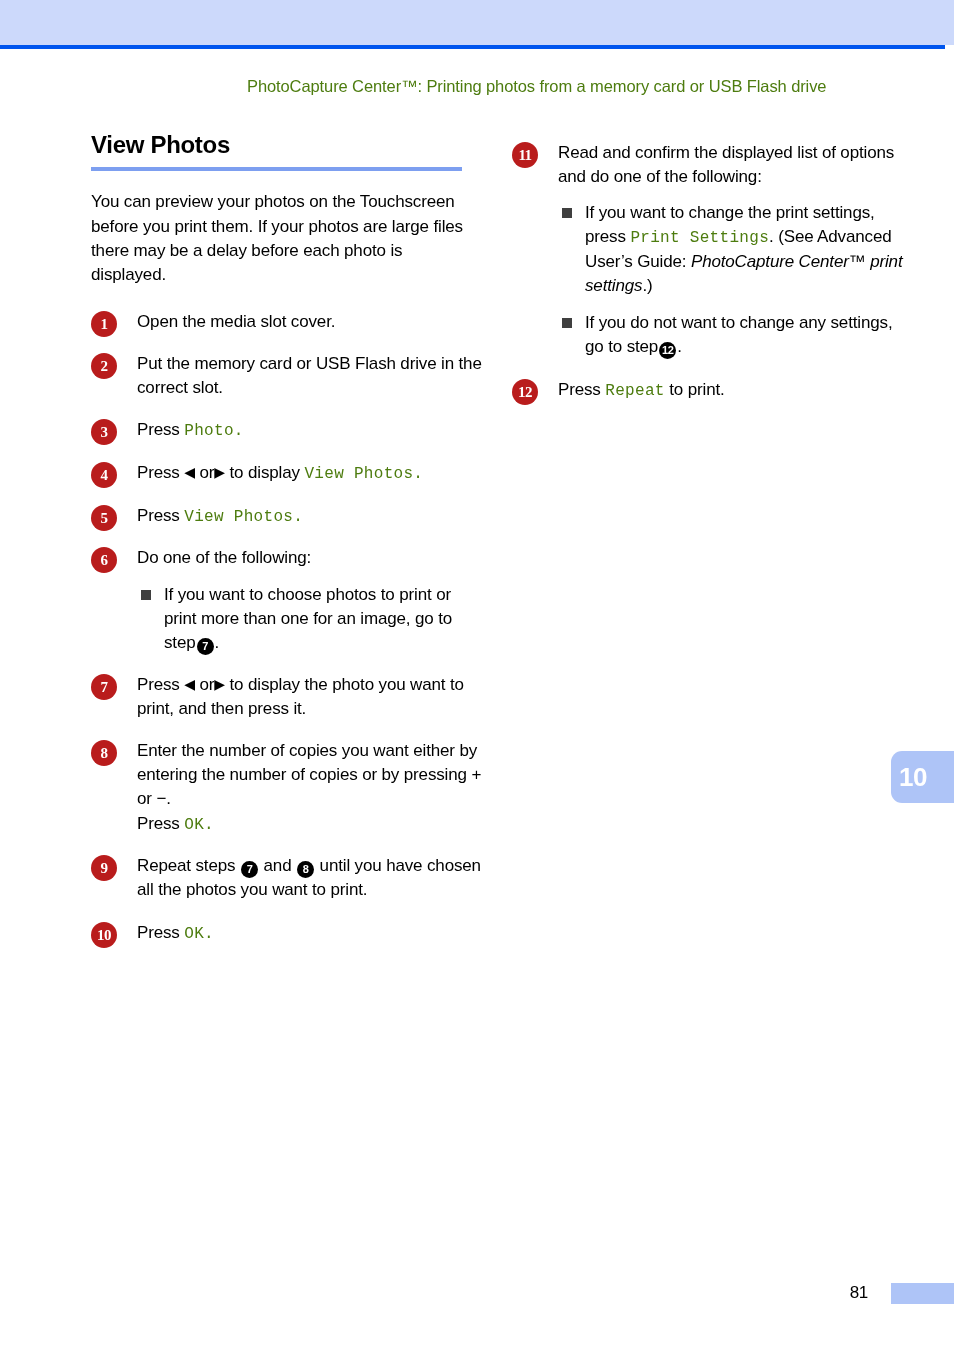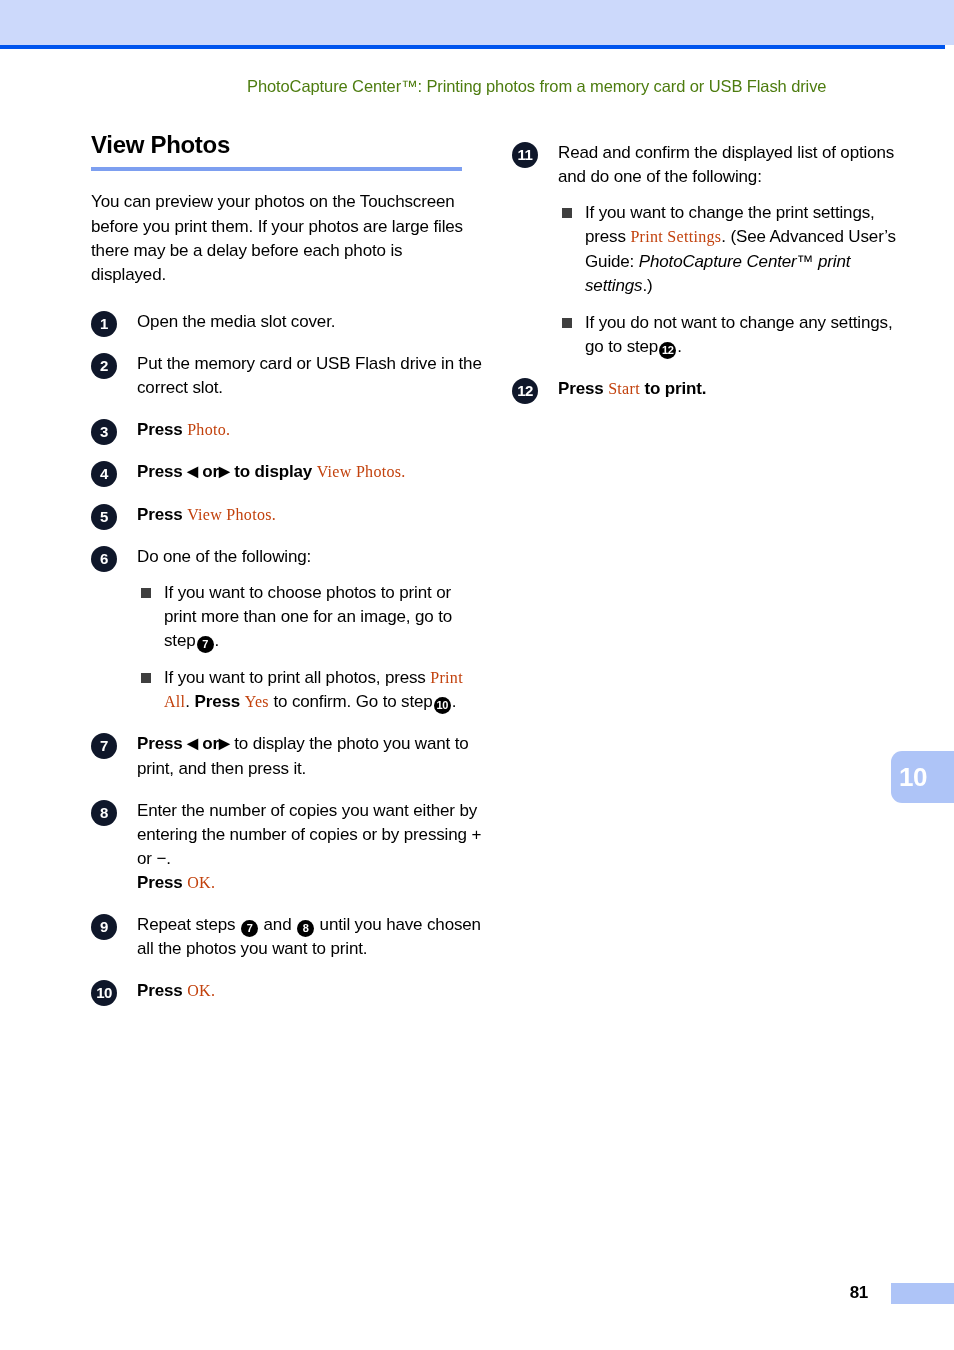--- a/index.html
+++ b/index.html
@@ -94,27 +94,28 @@
     padding-left: 46px;
     margin-bottom: 17px;
   }
   .step-marker {
     position: absolute;
     left: 0;
     top: 2px;
     width: 26px;
     height: 26px;
     border-radius: 50%;
-    background: #0f172a;
+    background: #b91c1c;
     color: #ffffff;
     font-size: 15px;
     font-weight: bold;
     line-height: 26px;
     text-align: center;
     letter-spacing: -0.5px;
+    font-family: Liberation Serif, serif;
   }
   .step-body {
     font-size: 17px;
     line-height: 1.42;
     letter-spacing: -0.15px;
     padding-top: 1px;
   }
 
   
   .bullets {
@@ -132,26 +133,26 @@
   .bullet-marker {
     position: absolute;
     left: 4px;
     top: 7px;
     width: 10px;
     height: 10px;
     background: #3f3f3f;
   }
 
   
-  .b { font-weight: bold; }
+  .b { font-weight: normal; }
   .mono {
-    font-family: Liberation Serif, serif;
+    font-family: Liberation Mono, monospace;
     font-size: 16px;
     letter-spacing: 0.3px;
-    color: #c2410c;
+    color: #4d7c0f;
   }
   .it { font-style: italic; }
   .ref {
     display: inline-block;
     width: 17px;
     height: 17px;
     border-radius: 50%;
     background: #000000;
     color: #ffffff;
     font-size: 11px;
@@ -183,21 +184,21 @@
     color: #ffffff;
     letter-spacing: -0.5px;
   }
 
   
   .footer-page {
     position: absolute;
     right: 86px;
     top: 1283px;
     font-size: 17px;
-    font-weight: bold;
+    font-weight: normal;
     letter-spacing: -0.3px;
   }
   .footer-block {
     position: absolute;
     left: 891px;
     top: 1283px;
     width: 63px;
     height: 21px;
     background: #aec4f7;
   }
@@ -258,28 +259,20 @@
     <div class="step-marker">6</div>
     <div class="step-body">
       <span>Do one of the following:</span>
       <div class="bullets">
 
         <div class="bullet">
           <span class="bullet-marker"></span>
           <span>If you want to choose photos to print or print more than one for an image, go to step</span><span class="ref">7</span><span>.</span>
         </div>
 
-        <div class="bullet">
-          <span class="bullet-marker"></span>
-          <span>If you want to print all photos, press</span>
-          <span class="mono">Print All</span><span>.</span>
-          <span class="b">Press</span>
-          <span class="mono">Yes</span>
-          <span>to confirm. Go to step</span><span class="ref">10</span><span>.</span>
-        </div>
 
       </div>
     </div>
   </div>
 
   <div class="step">
     <div class="step-marker">7</div>
     <div class="step-body">
       <span class="b">Press</span>
       <span class="b arrow">◀</span>
@@ -339,21 +332,21 @@
         </div>
 
       </div>
     </div>
   </div>
 
   <div class="step">
     <div class="step-marker">12</div>
     <div class="step-body">
       <span class="b">Press</span>
-      <span class="mono">Start</span>
+      <span class="mono">Repeat</span>
       <span class="b">to print.</span>
     </div>
   </div>
 
 </div>
 
 <div class="chapter-tab">
   <span>10</span>
 </div>
 

